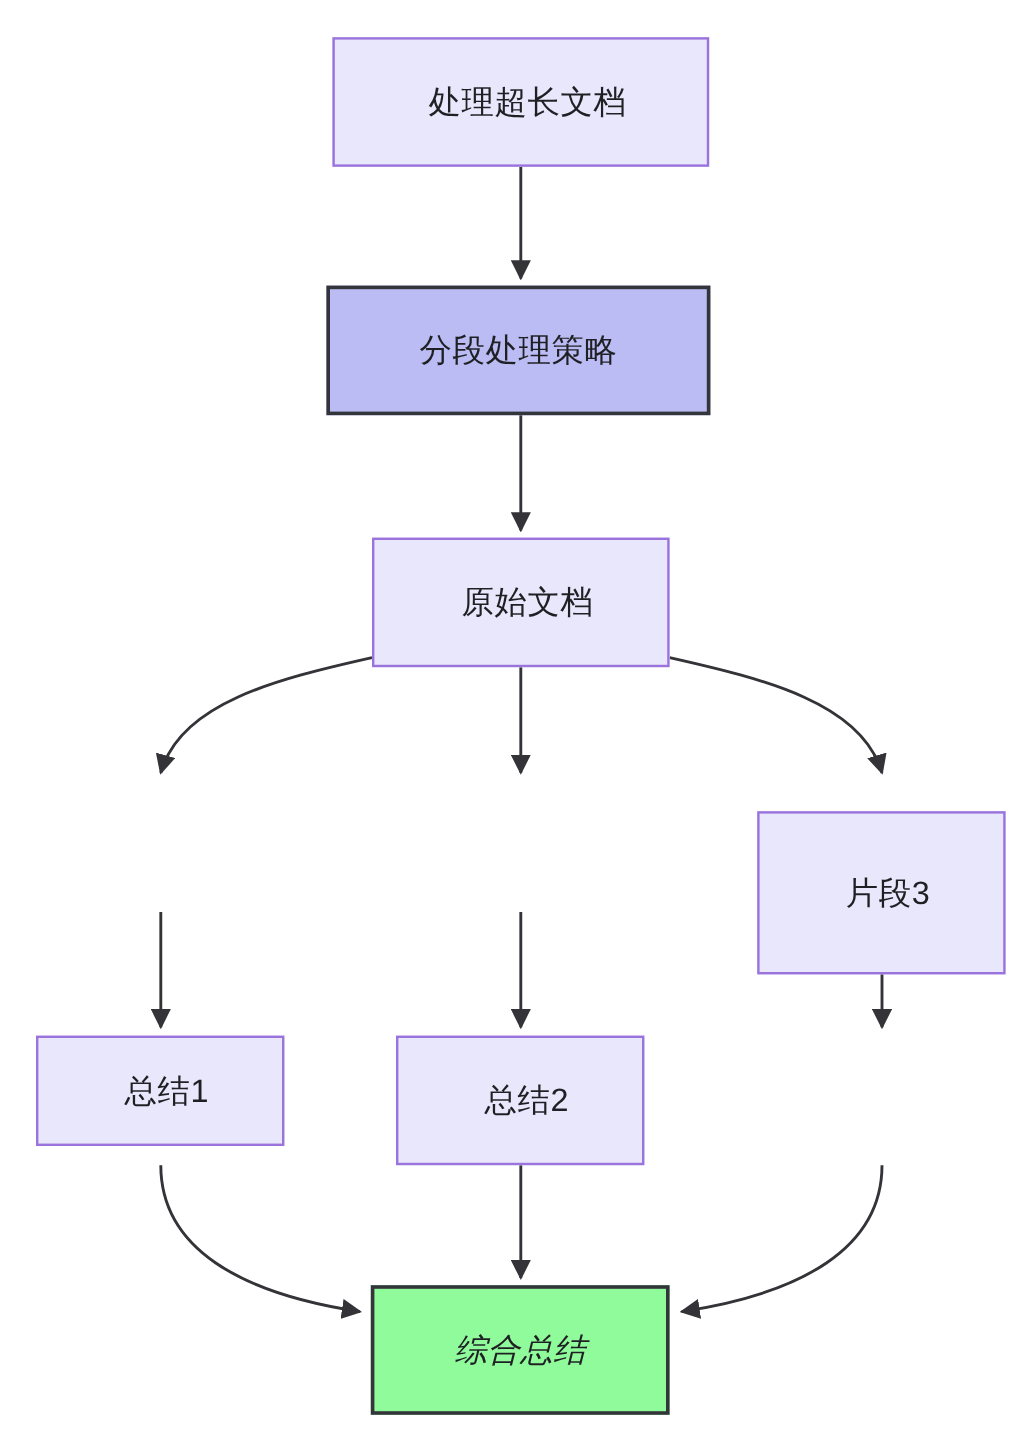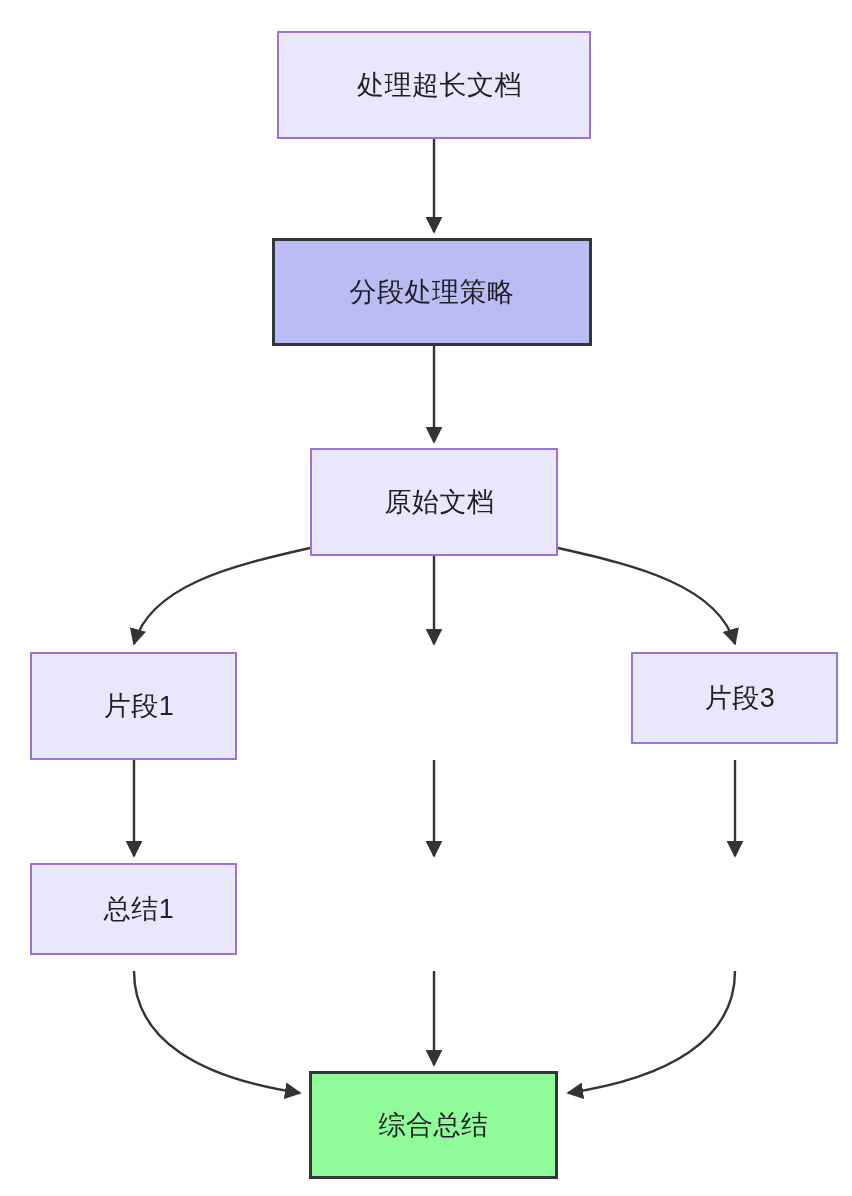--- a/index.html
+++ b/index.html
@@ -97,32 +97,32 @@
   </div>
 
   <div class="node node-std" style="left:310px; top:448px; width:248px; height:108px;">
     <span class="node-label">原始文档</span>
   </div>
 
   <div class="node node-emph" style="left:272px; top:238px; width:320px; height:108px;">
     <span class="node-label">分段处理策略</span>
   </div>
 
-  <div class="node node-std" style="left:30px; top:652px; width:207px; height:108px;">
-    <span class="node-label">片段1</span>
-  </div>
 
 
-  <div class="node node-std" style="left:631px; top:652px; width:207px; height:92px;">
+  <div class="node node-std" style="left:631px; top:676px; width:207px; height:136px;">
     <span class="node-label">片段3</span>
   </div>
 
   <div class="node node-std" style="left:30px; top:863px; width:207px; height:92px;">
     <span class="node-label">总结1</span>
   </div>
 
+  <div class="node node-std" style="left:330px; top:863px; width:207px; height:108px;">
+    <span class="node-label">总结2</span>
+  </div>
 
 
-  <div class="node node-final" style="left:309px; top:1071px; width:249px; height:108px;">
+  <div class="node node-final" style="left:309px; top:1071px; width:249px; height:108px;font-style:italic;">
     <span class="node-label">综合总结</span>
   </div>
 
 </div>
 
 </body></html>

